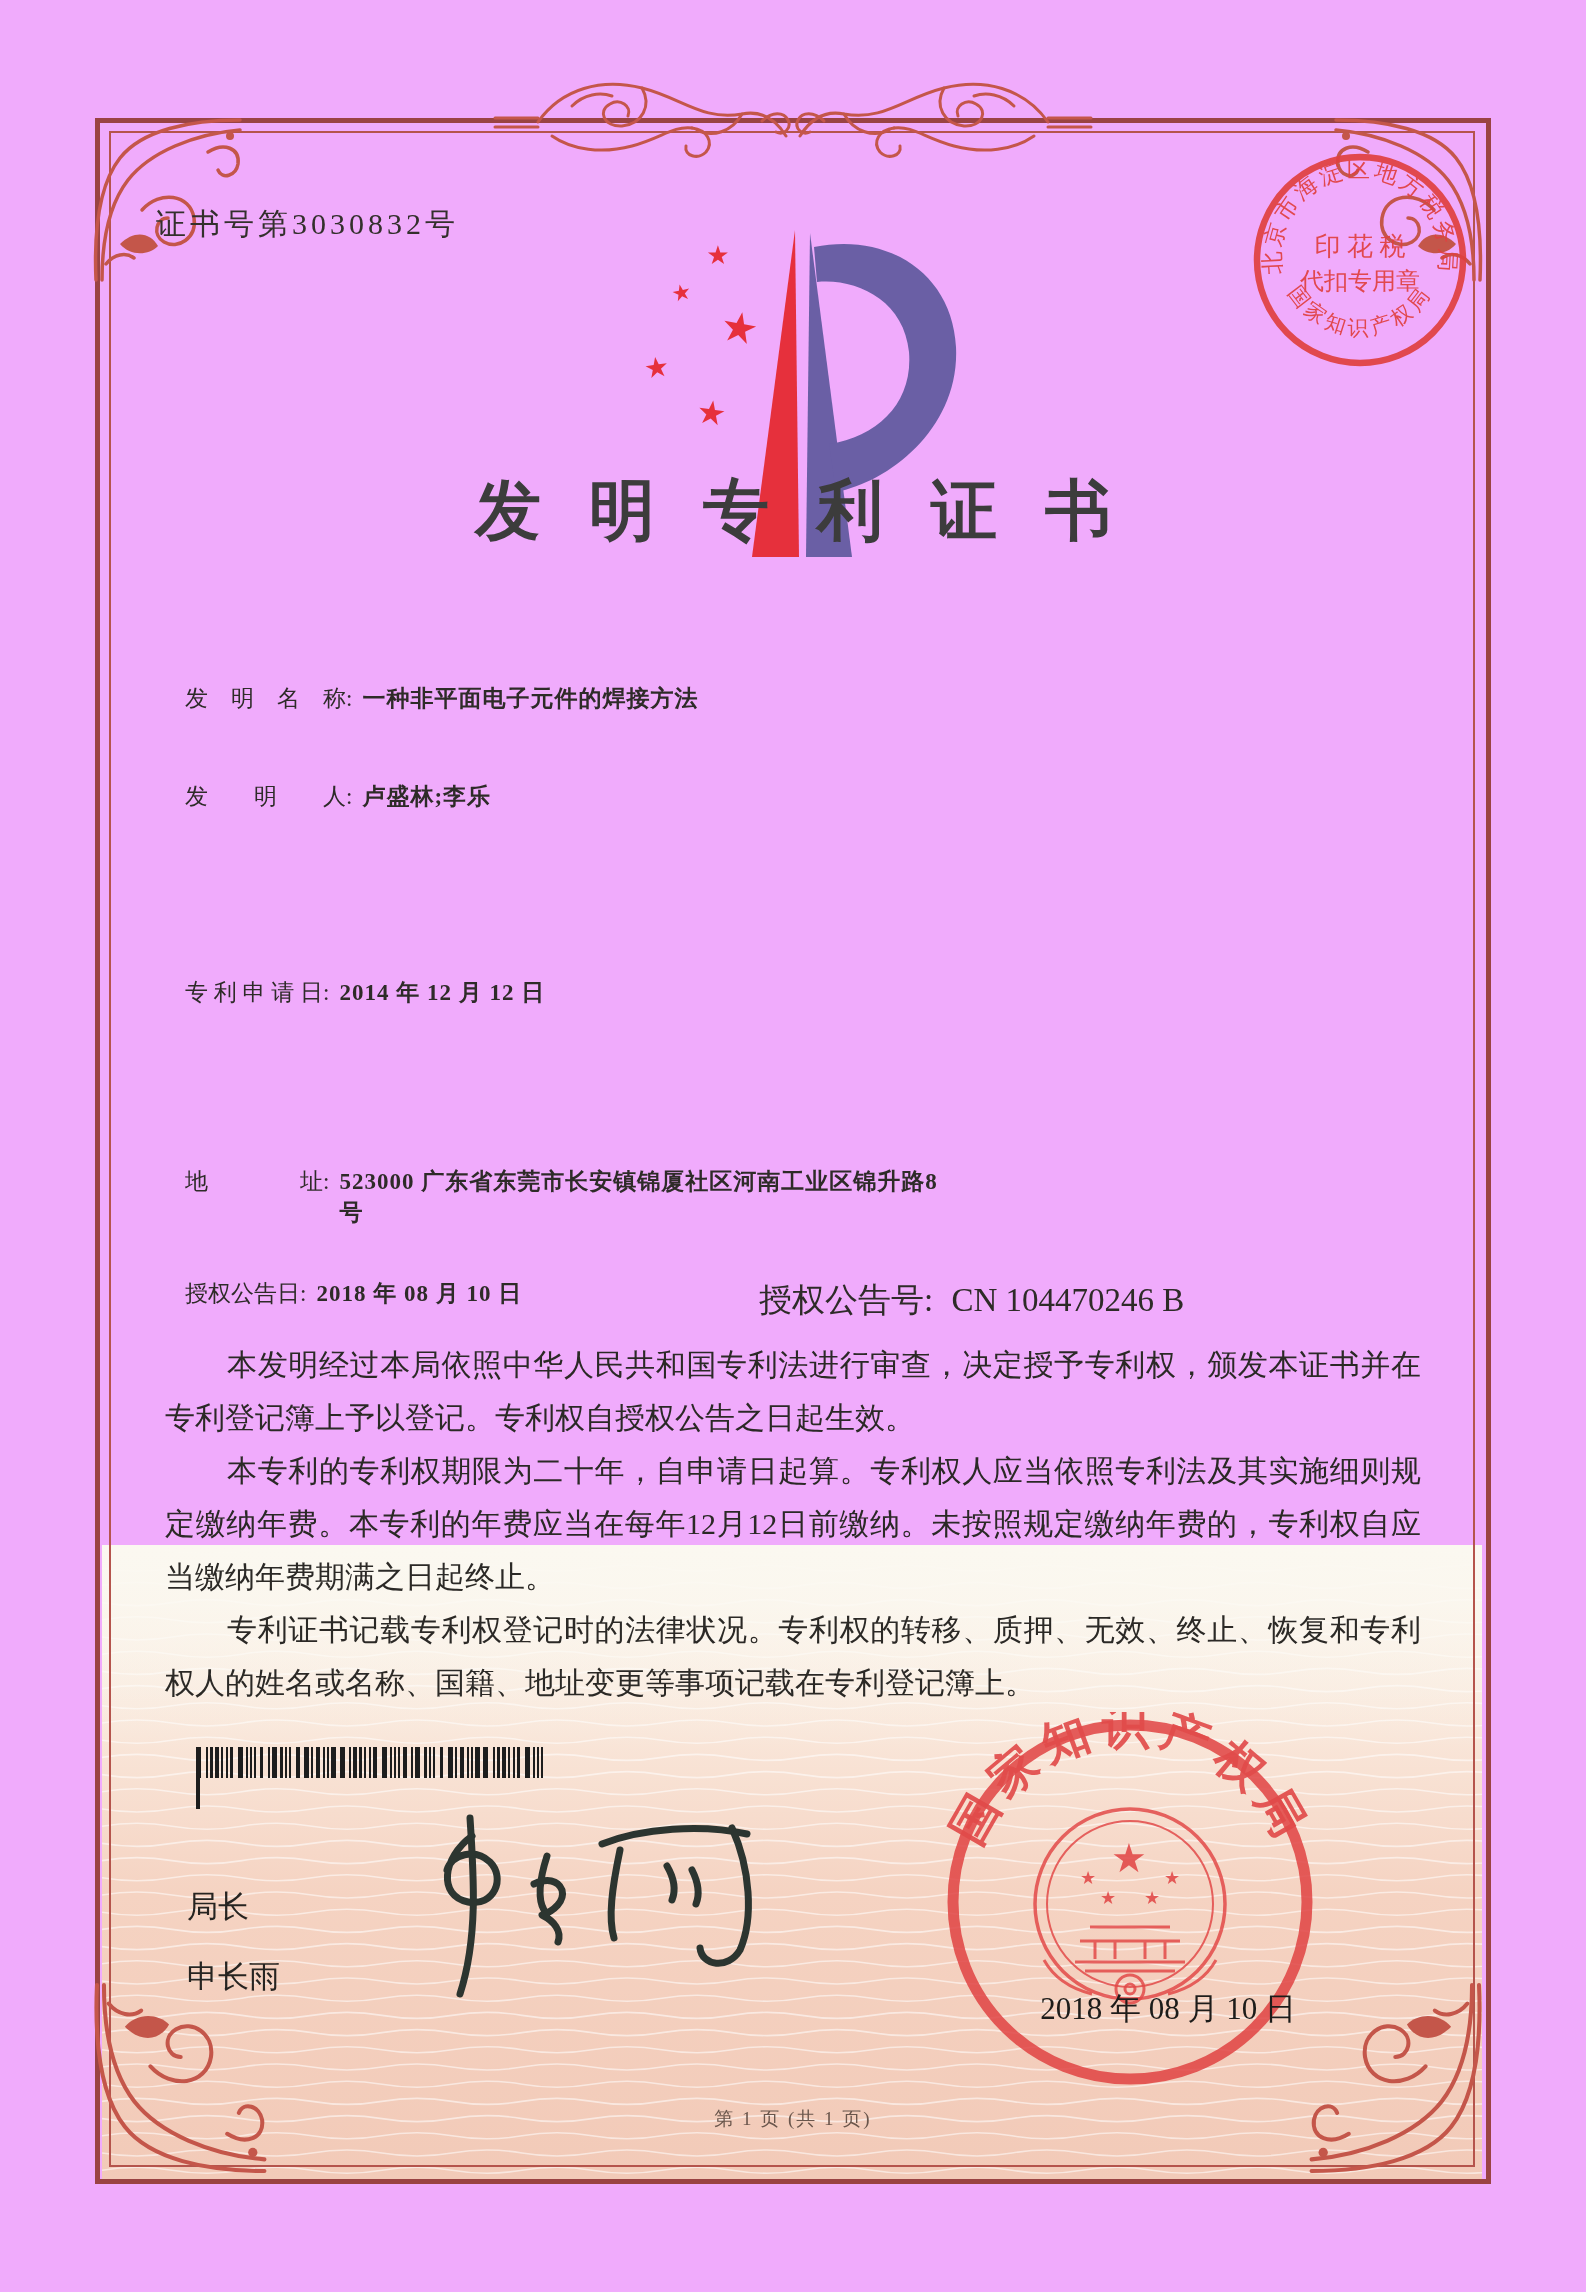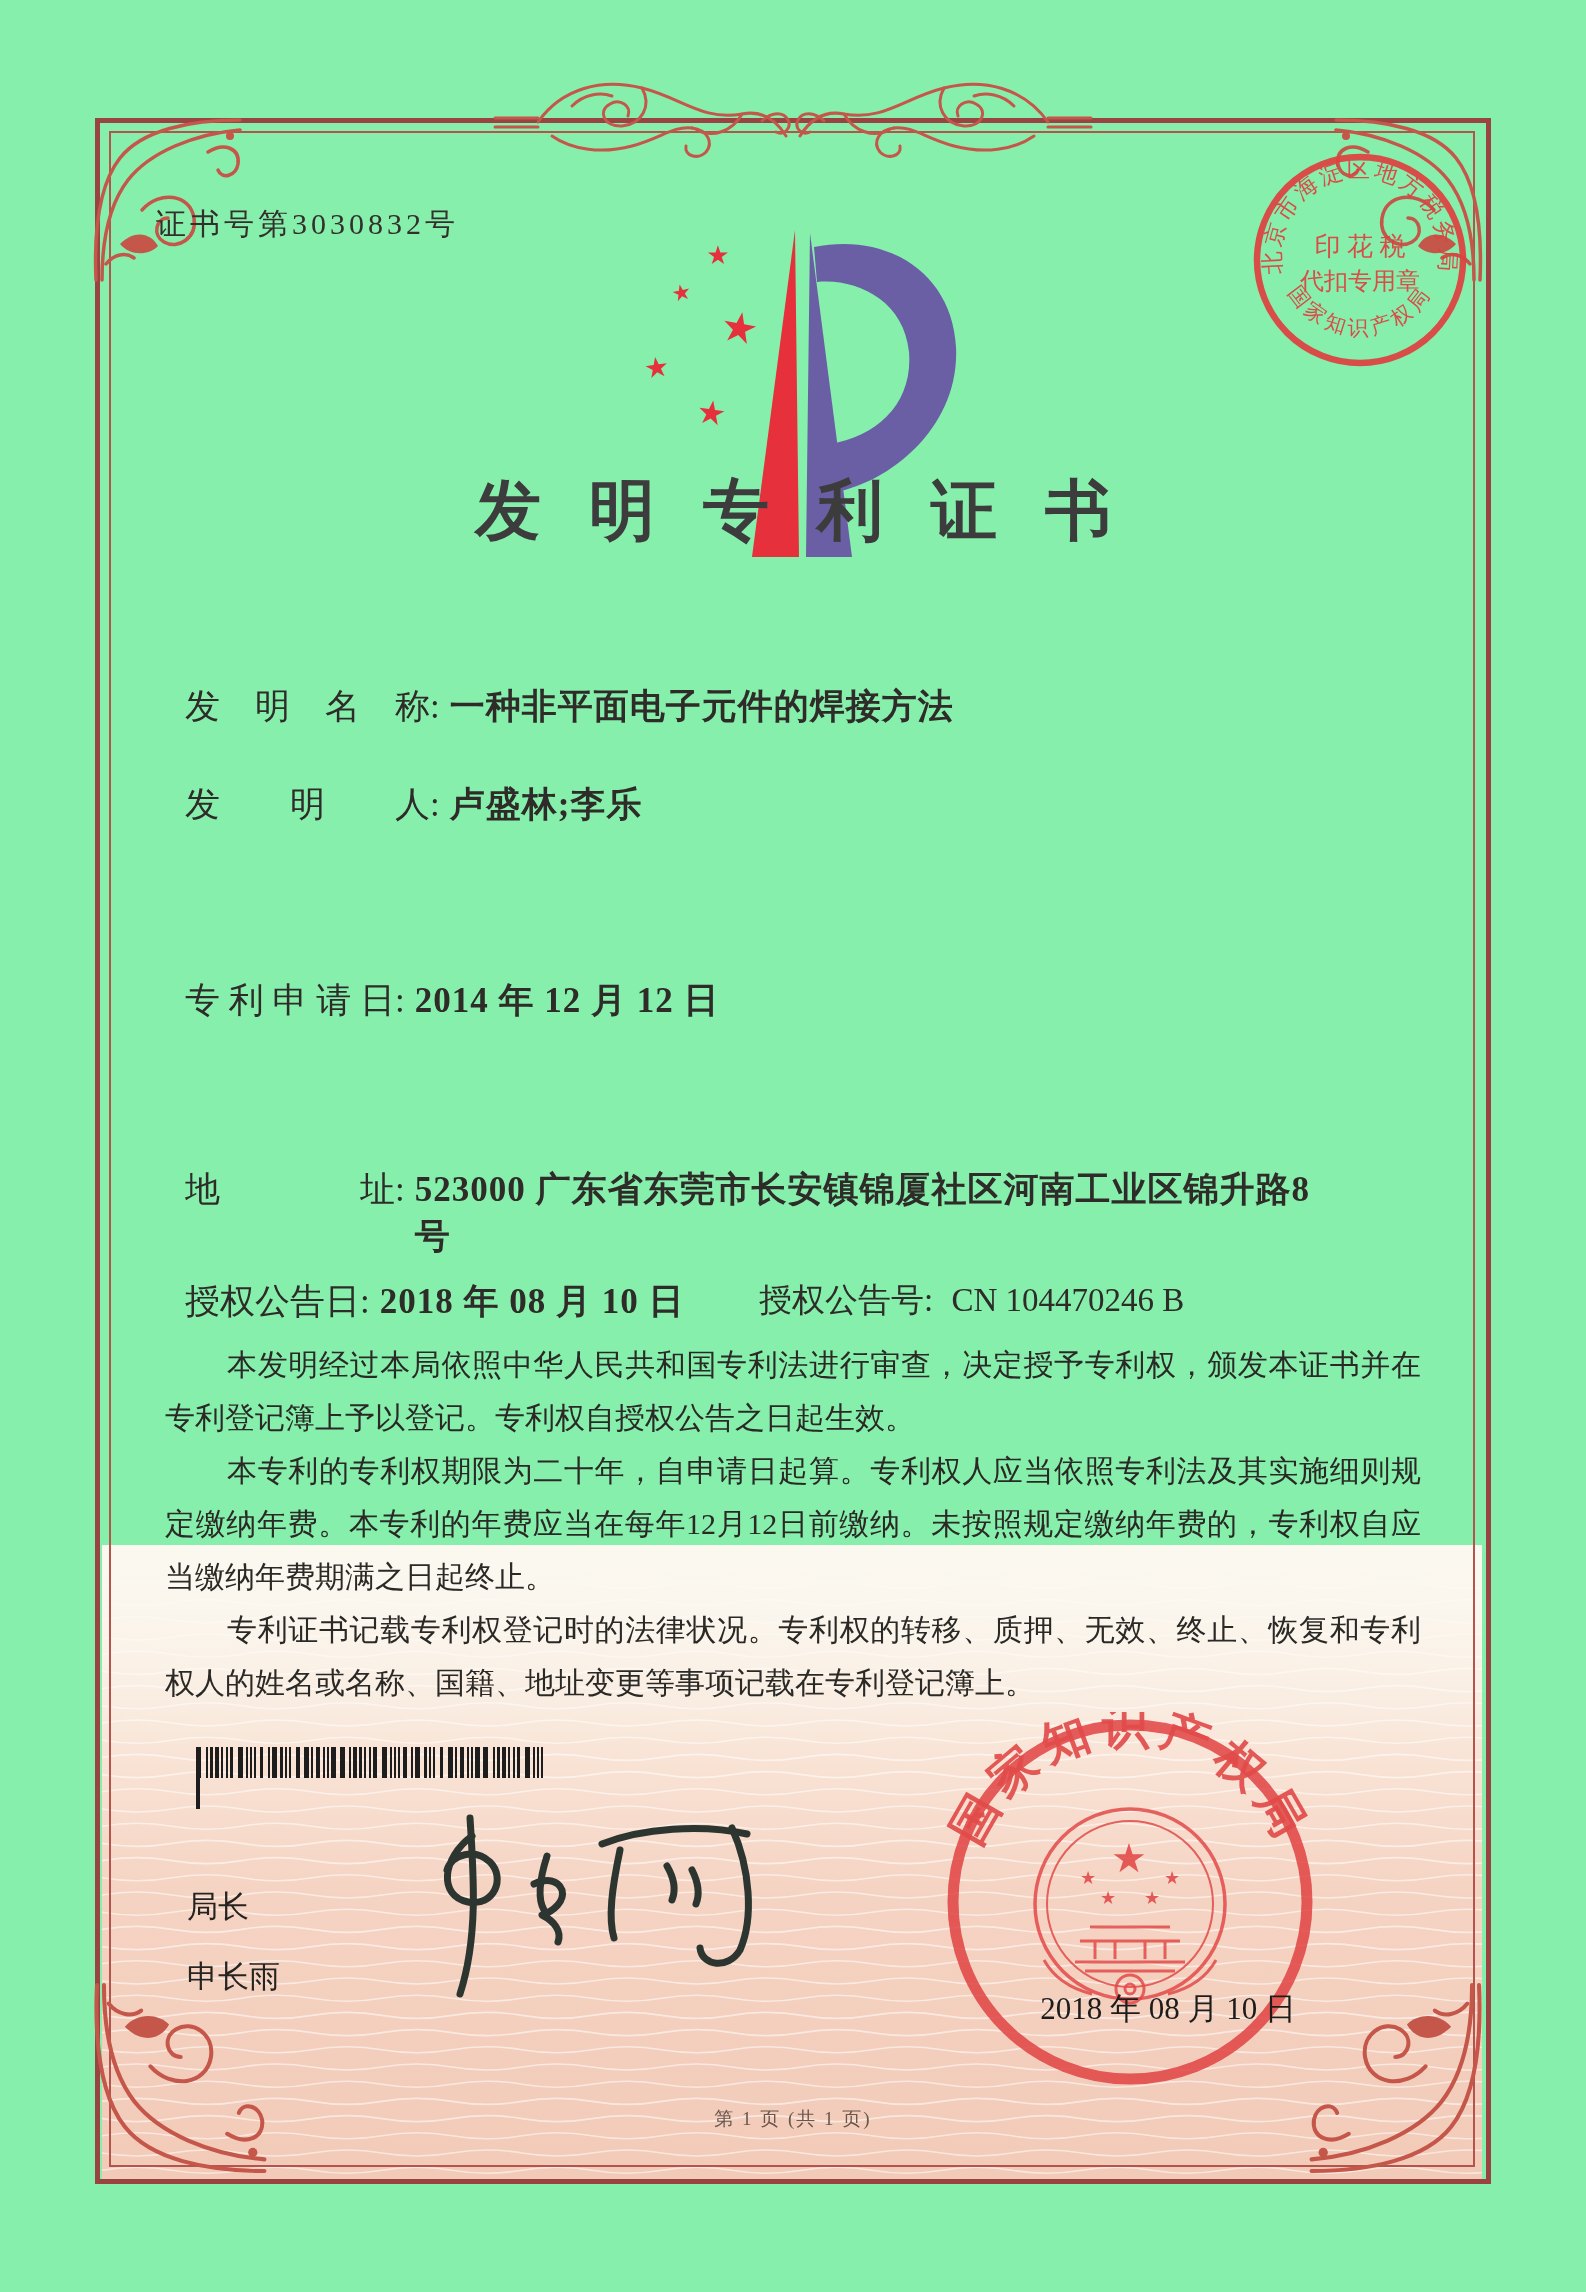--- a/index.html
+++ b/index.html
@@ -1,33 +1,33 @@
 <!DOCTYPE html>
 <html style="--frame: #9a4343; --frameInner: #b5544c; --orn: #c4564a; --ink: #2e2b28; --titleInk: #3c3c3c; --sealRed: #e04040; --logoRed: #e6303c; --logoPurple: #6a5fa5; --sigInk: #2c3530;"><head>
 <meta charset="utf-8">
 <style>
   html,body{margin:0;padding:0;background:#e9e5db;}
-  .page{position:relative;width:1586px;height:2292px;background:#86efac;overflow:hidden;
+  .page{position:relative;width:1586px;height:2292px;background:#f0abfc;overflow:hidden;
         font-family:"Liberation Serif","DejaVu Serif",serif;color:var(--ink,#2e2b28);}
   
   .frame-outer{position:absolute;left:95px;top:118px;width:1386px;height:2056px;
                border:5px solid var(--frame,#9a4343);z-index:2;}
   .frame-inner{position:absolute;left:109px;top:131px;width:1362px;height:2032px;
                border:2px solid var(--frameInner,#b5544c);z-index:2;}
   .orn{position:absolute;z-index:3;}
   
   .band{position:absolute;left:102px;top:1545px;width:1380px;height:634px;z-index:1;
         background:linear-gradient(180deg,#fbf8f0 0%,#f9e6d9 30%,#f5d3c2 55%,#f2cab8 100%);}
   .band svg{position:absolute;inset:0;}
   .band .fade{position:absolute;inset:0;background:linear-gradient(180deg,#fbf8f0 0%,rgba(251,248,240,.65) 10%,rgba(251,248,240,0) 32%);}
   
   .cert-no{position:absolute;left:156px;top:204px;font-size:30px;letter-spacing:4px;color:#33302c;z-index:4;}
   .title{position:absolute;left:0;top:466px;width:100%;text-align:center;font-size:66px;font-weight:600;
          letter-spacing:48px;text-indent:48px;color:var(--titleInk,#3c3c3c);z-index:4;}
-  .row{position:absolute;left:185px;font-size:35px;display:flex;align-items:flex-start;z-index:4;white-space:nowrap;}
+  .row{position:absolute;left:185px;font-size:23px;display:flex;align-items:flex-start;z-index:4;white-space:nowrap;}
   .row .lab{flex:none;}
   .row .val{margin-left:10px;letter-spacing:1px;font-weight:bold;}
   .row .val.wrap{white-space:normal;width:1010px;}
   .grant-no{position:absolute;left:759px;font-size:33px;z-index:4;white-space:nowrap;}
   .body-text{position:absolute;left:165px;top:1338px;width:1256px;z-index:4;}
   .body-text p{margin:0;font-size:30px;line-height:53px;text-align:justify;text-indent:62px;color:#2b2926;}
   .director-title{position:absolute;left:187px;top:1886px;font-size:31px;color:#262421;z-index:4;}
   .director-name{position:absolute;left:187px;top:1956px;font-size:31px;color:#262421;z-index:4;}
   .seal-date{position:absolute;left:982px;top:1988px;width:372px;text-align:center;font-size:31px;
              color:#1d1c1a;z-index:6;white-space:nowrap;}

